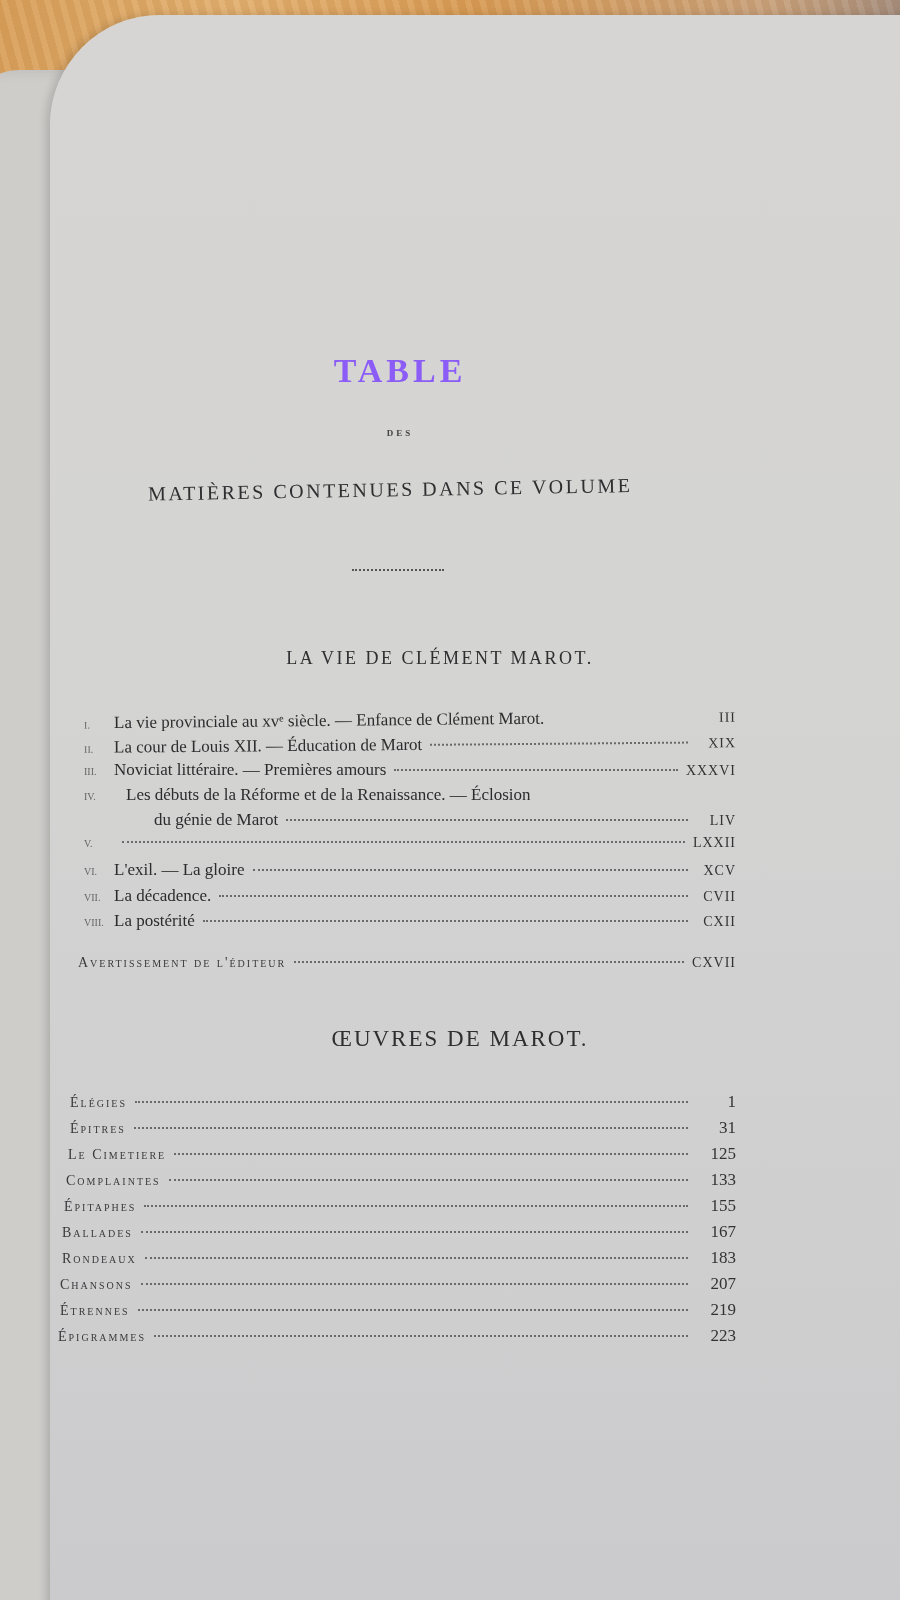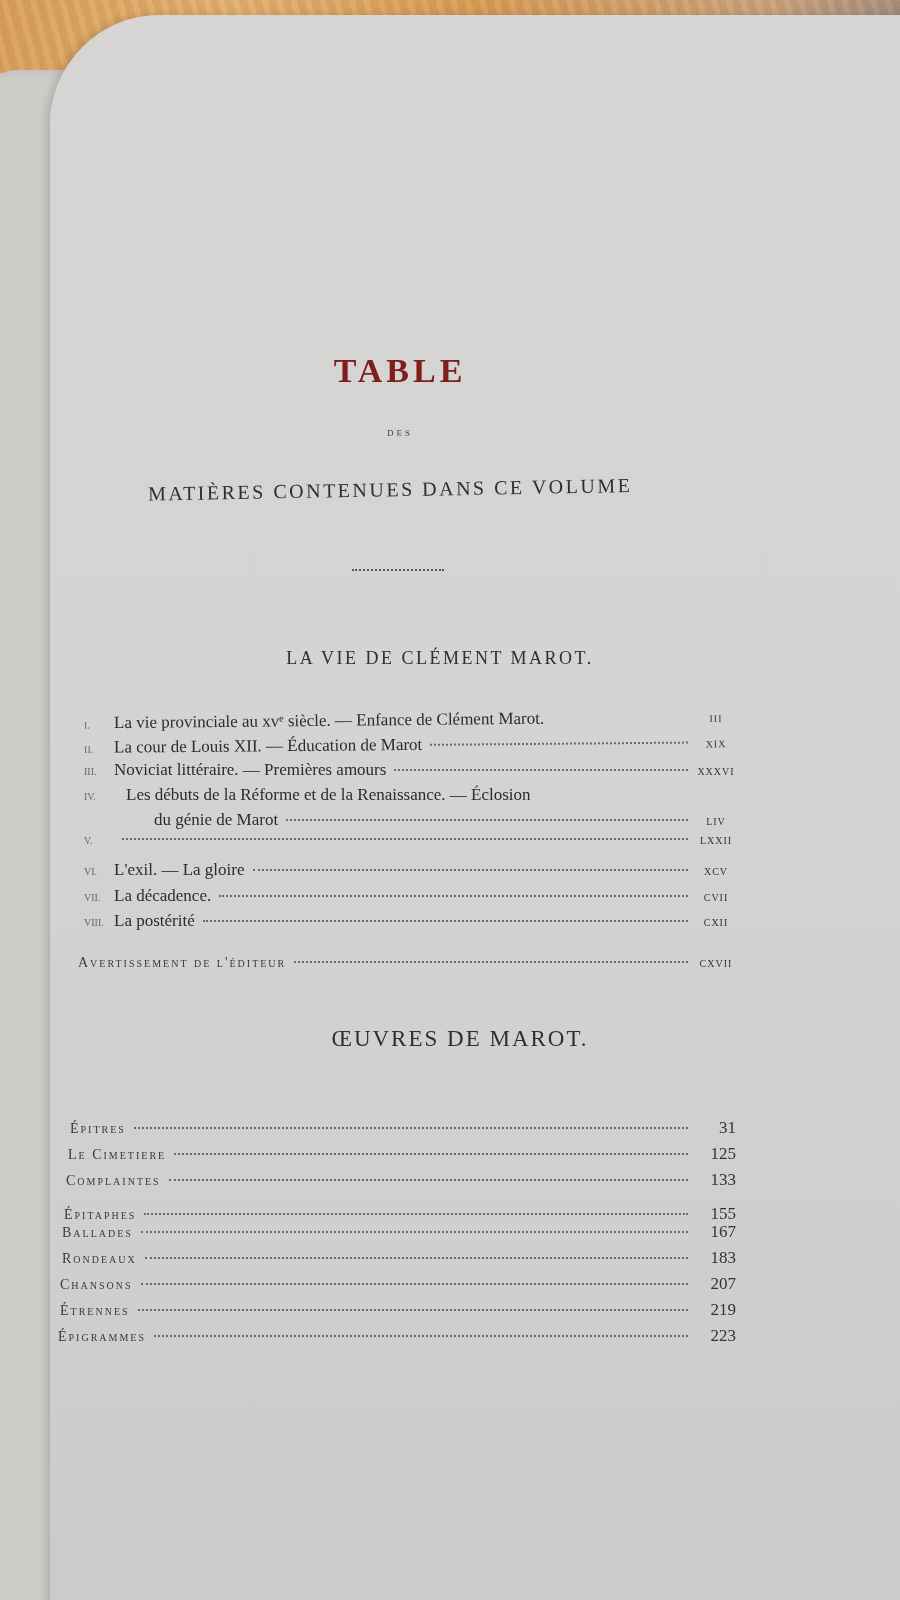--- a/index.html
+++ b/index.html
@@ -19,25 +19,25 @@
   }
   .page {
     position:absolute; left:50px; top:15px; width:900px; height:1640px;
     background: linear-gradient(180deg, #d6d5d3 0%, #d4d4d3 40%, #cfcfd0 75%, #cacacc 100%);
     border-radius:110px 0 0 0;
     box-shadow: -4px 0 8px rgba(0,0,0,0.15);
   }
   .content { position:absolute; left:0; top:0; width:900px; height:1600px; color:#2a2a2c; }
   .title {
     position:absolute; left:0; width:800px; top:352px; text-align:center;
-    font-size:34px; letter-spacing:4px; font-weight:bold; color:#7f1d1d;
+    font-size:34px; letter-spacing:4px; font-weight:bold; color:#8b5cf6;
   }
   .des {
     position:absolute; left:0; width:800px; top:428px; text-align:center;
-    font-size:9px; letter-spacing:3px; color:#444;
+    font-size:9px; letter-spacing:3px; color:#444;font-weight:bold;
   }
   .subtitle {
     position:absolute; left:148px; top:478px; width:520px;
     font-size:20px; letter-spacing:2.5px; color:#2f2f31;
     transform: rotate(-1deg);
   }
   .rule {
     position:absolute; left:352px; top:569px; width:92px; height:0;
     border-top:2px dotted #555;
   }
@@ -49,21 +49,21 @@
   .sec2 { top:1026px; left:60px; font-size:23px; letter-spacing:2px; }
   .row {
     position:absolute; display:flex; align-items:baseline; white-space:nowrap;
     font-size:17px; color:#2c2c2e;
   }
   .num { font-size:10px; color:#666; width:30px; font-variant:small-caps; }
   .txt { }
   .dots {
     flex:1; margin:0 8px; border-bottom:2px dotted #6a6a6c; height:0; position:relative; top:-4px;
   }
-  .pg { font-size:10px; letter-spacing:1px; color:#333; min-width:40px; text-align:center;font-family:Liberation Serif, serif; }
+  .pg { font-size:14px; letter-spacing:1px; color:#333; min-width:40px; text-align:right;font-family:Liberation Serif, serif; }
   .sc { font-variant: small-caps; letter-spacing:2px; font-size:14px; color:#3a3a3c; }
   .pg-num { font-size:17px; color:#333; text-align:right; min-width:40px; }
   .cont { padding-left:40px;text-align:center; }
 </style>
 </head>
 <body>
 
 <div class="wood-grain"></div>
 <div class="left-page"></div>
 <div class="page"></div>
@@ -129,36 +129,41 @@
   </div>
 
   <div class="row" style="left:78px; top:955px; width:658px;">
     <span class="txt sc">Avertissement de l'éditeur</span>
     <span class="dots"></span>
     <span class="pg">CXVII</span>
   </div>
 
   <div class="section-title sec2">ŒUVRES DE MAROT.</div>
 
+  <div class="row" style="left:70px; top:1092px; width:666px;">
+    <span class="txt sc">Élégies</span>
+    <span class="dots"></span>
+    <span class="pg-num">1</span>
+  </div>
   <div class="row" style="left:70px; top:1118px; width:666px;">
     <span class="txt sc">Épitres</span>
     <span class="dots"></span>
     <span class="pg-num">31</span>
   </div>
   <div class="row" style="left:68px; top:1144px; width:668px;">
     <span class="txt sc">Le Cimetiere</span>
     <span class="dots"></span>
     <span class="pg-num">125</span>
   </div>
   <div class="row" style="left:66px; top:1170px; width:670px;">
     <span class="txt sc">Complaintes</span>
     <span class="dots"></span>
     <span class="pg-num">133</span>
   </div>
-  <div class="row" style="left:64px; top:1196px; width:672px;margin-top:8px;">
+  <div class="row" style="left:64px; top:1196px; width:672px;">
     <span class="txt sc">Épitaphes</span>
     <span class="dots"></span>
     <span class="pg-num">155</span>
   </div>
   <div class="row" style="left:62px; top:1222px; width:674px;">
     <span class="txt sc">Ballades</span>
     <span class="dots"></span>
     <span class="pg-num">167</span>
   </div>
   <div class="row" style="left:62px; top:1248px; width:674px;">

